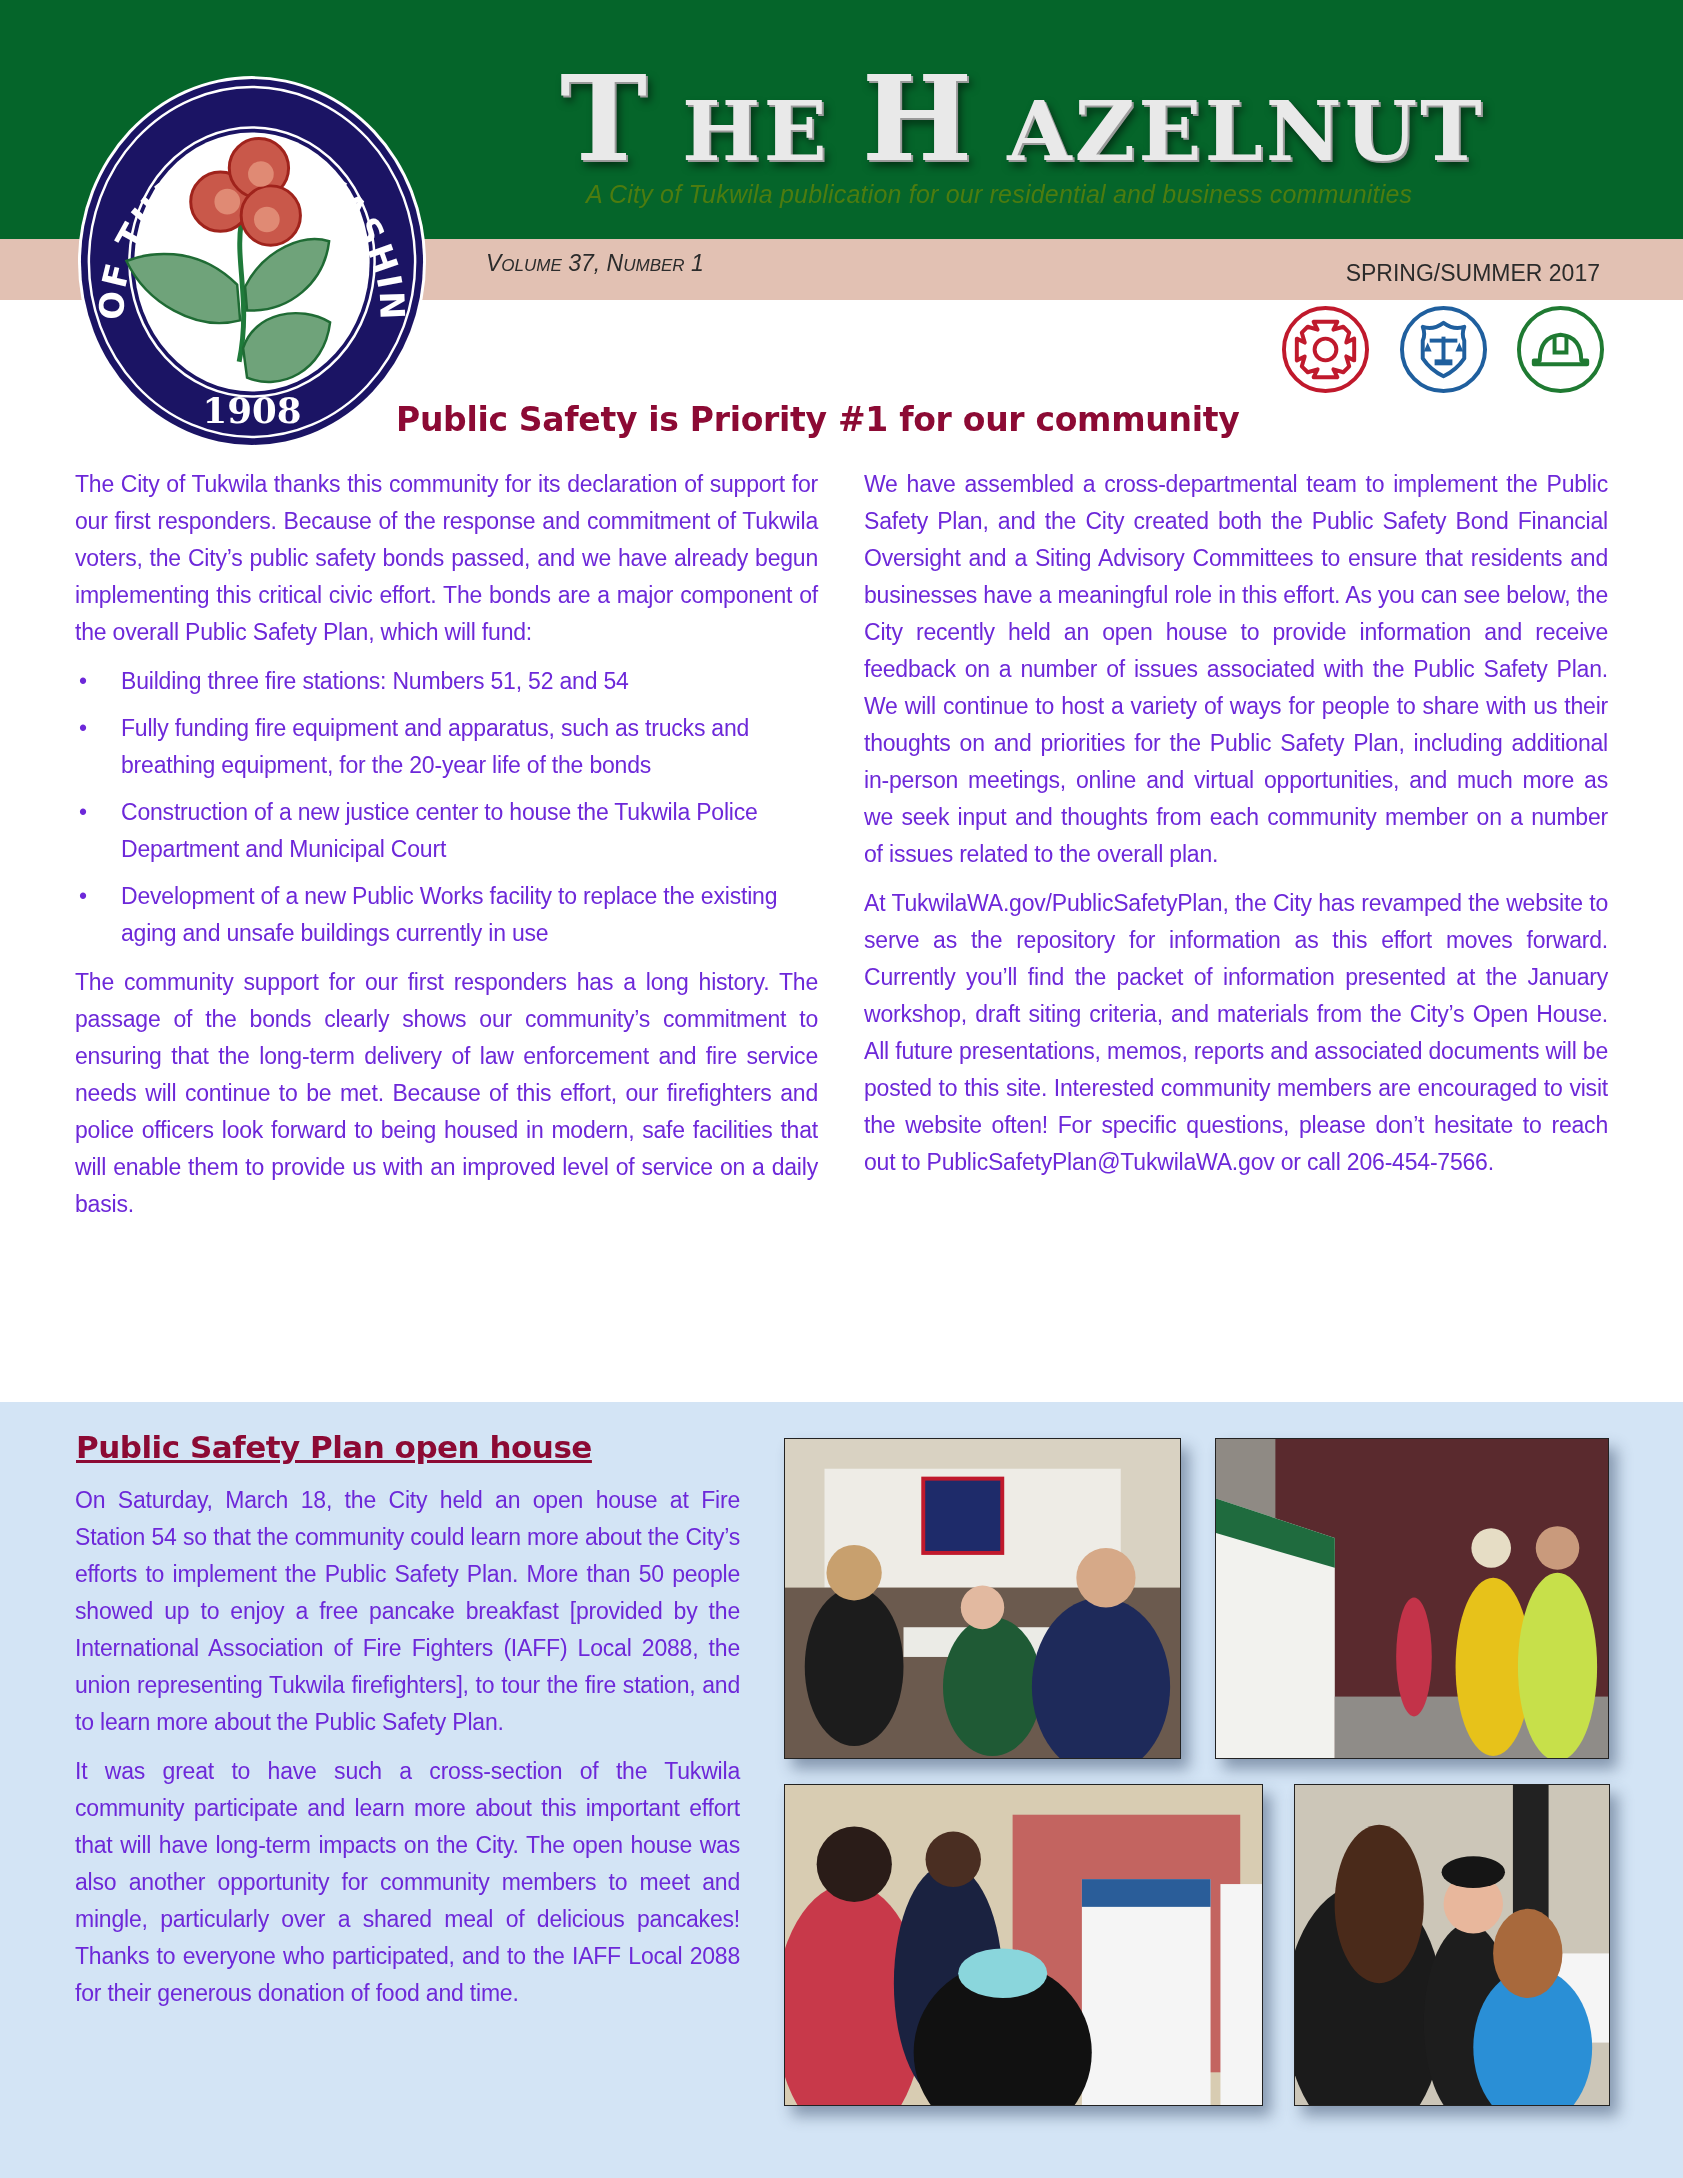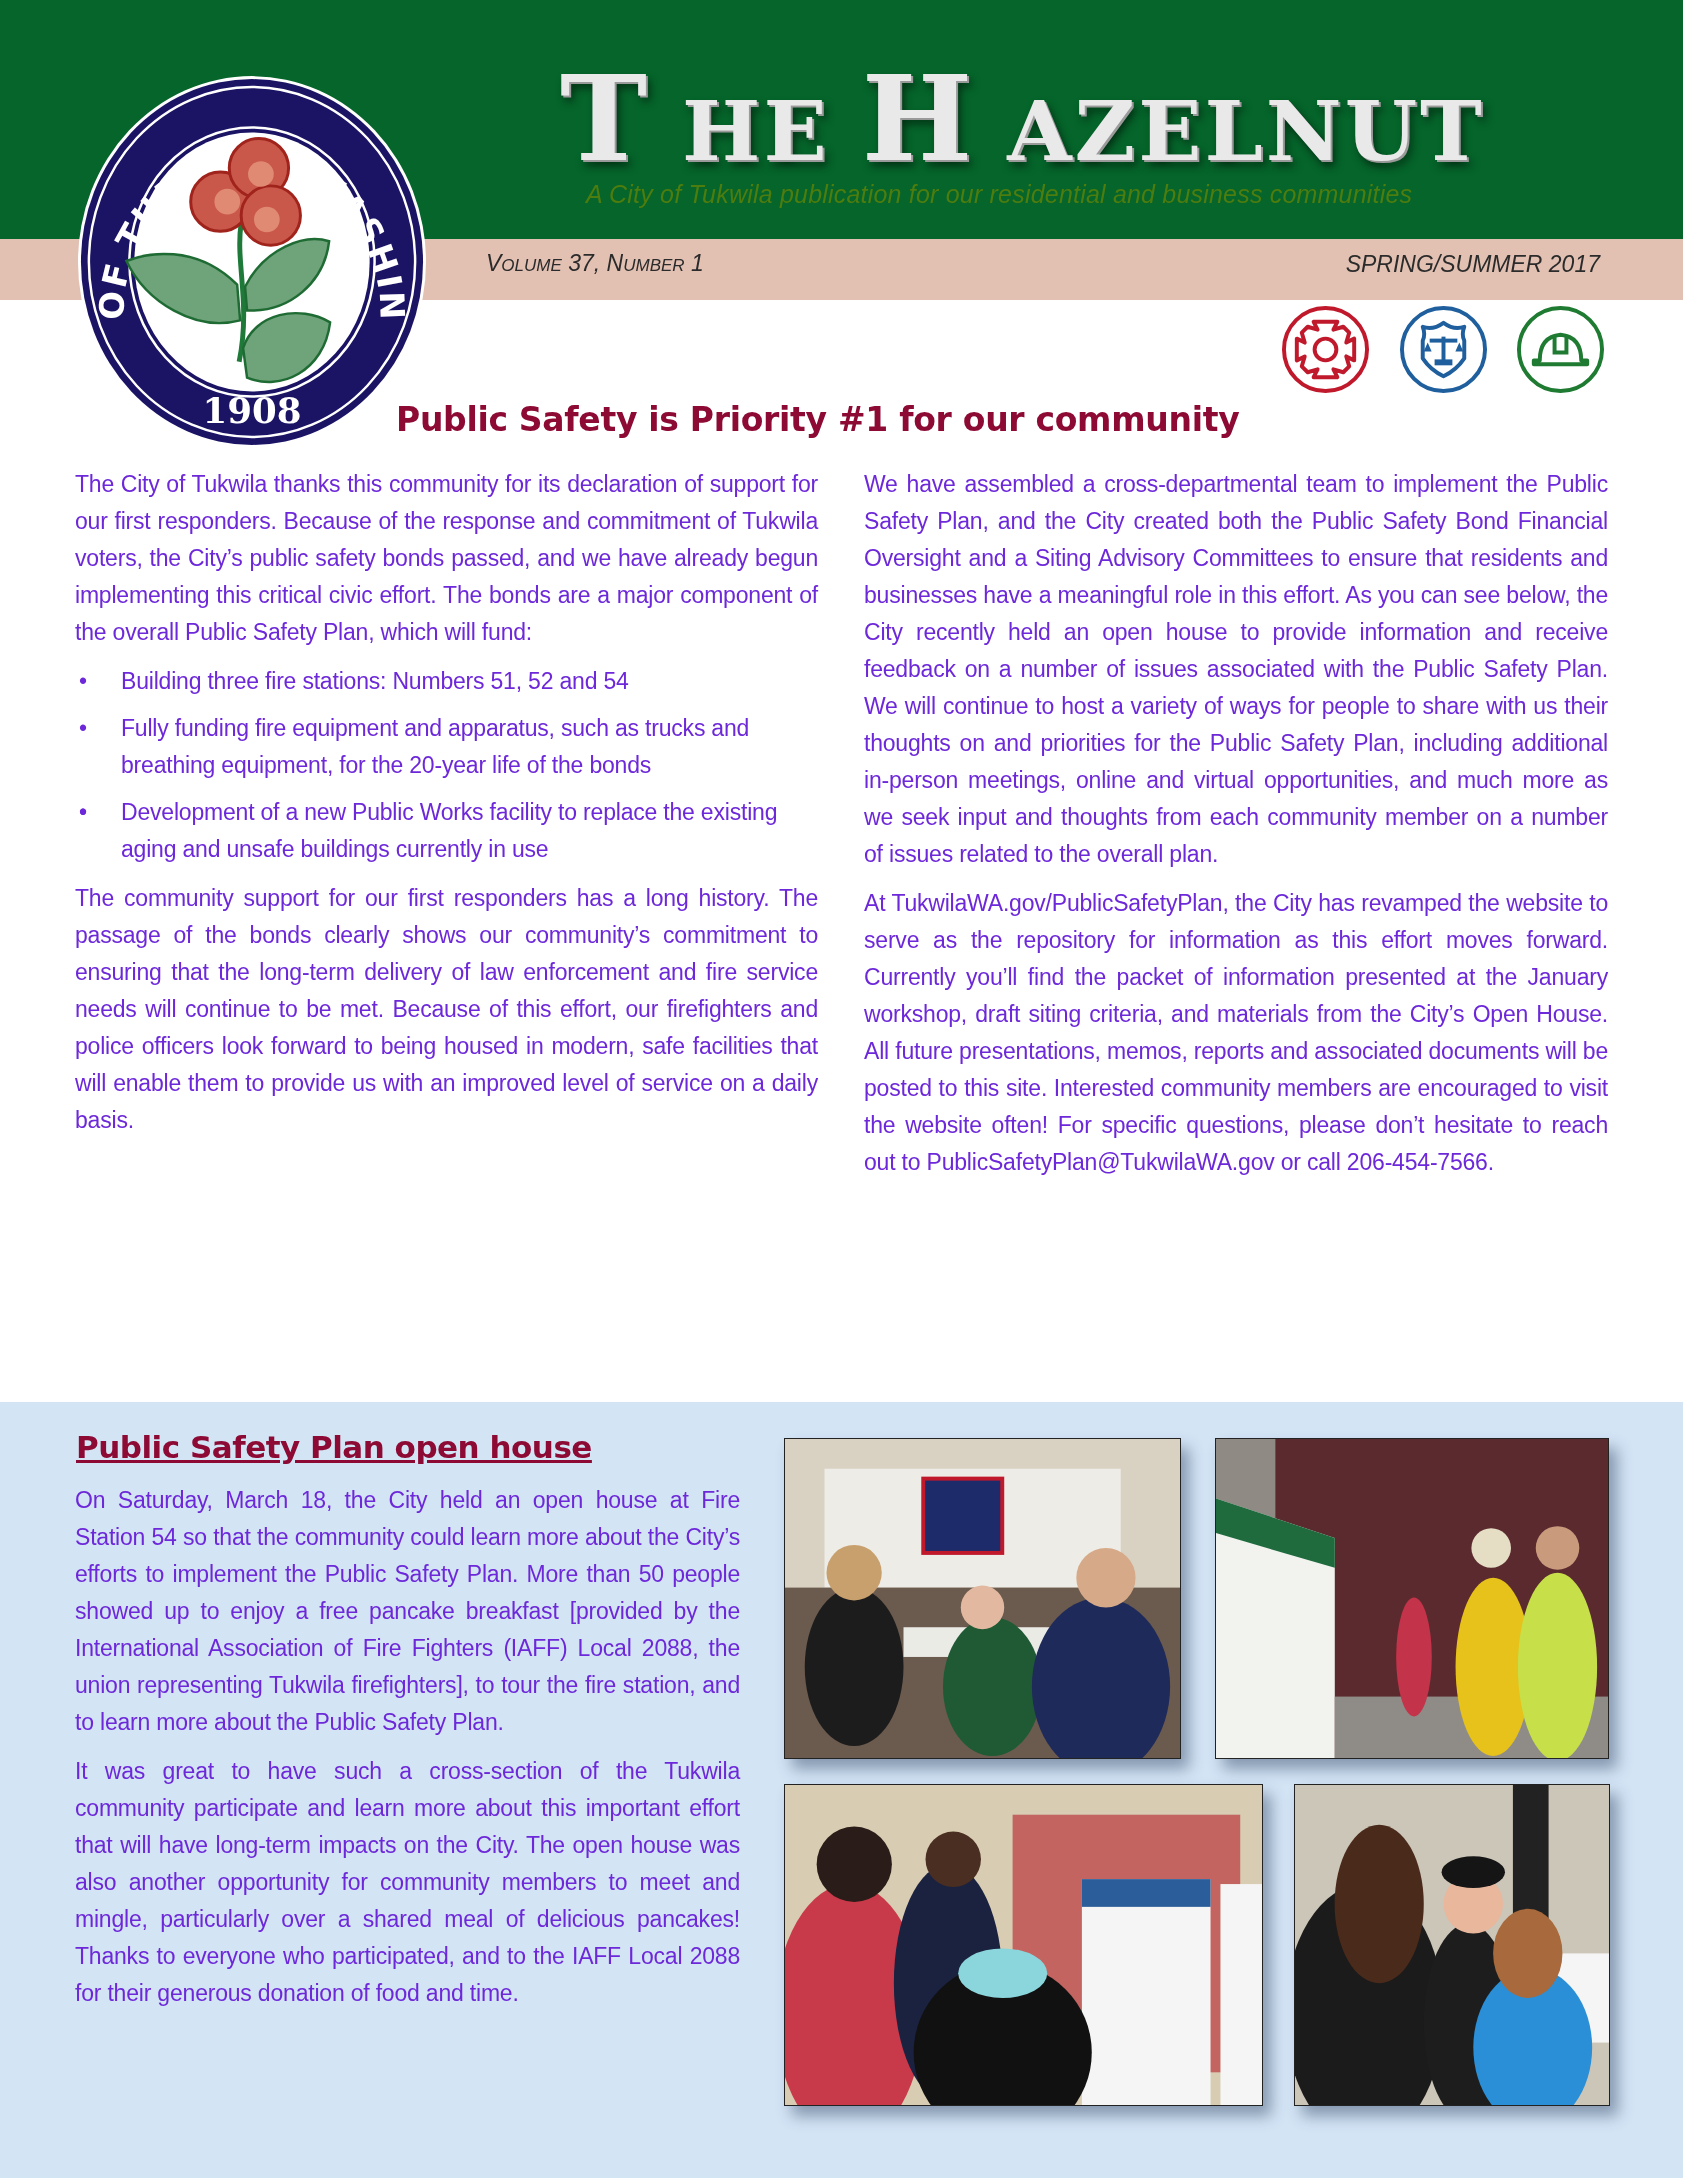--- a/index.html
+++ b/index.html
@@ -29,22 +29,22 @@
     font-family: Liberation Sans, sans-serif; font-style: italic;
     font-size: 25px; color: #4d7c0f; white-space: nowrap; letter-spacing: 0.2px;
   }
   .volume {
     left: 486px; top: 250px;
     font-family: "Liberation Sans Narrow", "Liberation Sans", sans-serif;
     font-style: italic; font-size: 23px; color: #2b2b2b; white-space: nowrap;
   }
   .volume .sc { font-size: 17px; }
   .season {
-    right: 83px; top: 251px;
-    font-style: italic; font-size: 23px; color: #2b2b2b; white-space: nowrap;
+    right: 83px; top: 260px;
+    font-size: 23px; color: #2b2b2b; white-space: nowrap;
   }
 
   
   .seal { left: 77px; top: 75px; width: 350px; height: 374px; }
 
   
   .dept-icon { top: 305px; width: 89px; height: 89px; }
 
   
   .headline {
@@ -155,21 +155,21 @@
   </svg>
 </div>
 
 <h1 class="abs headline" style="margin:8px">Public Safety is Priority #1 for our community</h1>
 
 <div class="abs col col-left">
   <p>The City of Tukwila thanks this community for its declaration of support for our first responders.  Because of the response and commitment of Tukwila voters, the City’s public safety bonds passed, and we have already begun implementing this critical civic effort.  The bonds are a major component of the overall Public Safety Plan, which will fund:</p>
   <ul class="bullets">
     <li><span class="dot">•</span><span>Building three fire stations:  Numbers 51, 52 and 54</span></li>
     <li><span class="dot">•</span><span>Fully funding fire equipment and apparatus, such as trucks and breathing equipment, for the 20-year life of the bonds</span></li>
-    <li><span class="dot">•</span></li>
+    <li><span class="dot">•</span><span>Construction of a new justice center to house the Tukwila Police Department and Municipal Court</span></li>
     <li><span class="dot">•</span><span>Development of a new Public Works facility to replace the existing aging and unsafe buildings currently in use</span></li>
   </ul>
   <p>The community support for our first responders has a long history. The passage of the bonds clearly shows our community’s commitment to ensuring that the long-term delivery of law enforcement and fire service needs will continue to be met. Because of this effort, our firefighters and police officers look forward to being housed in modern, safe facilities that will enable them to provide us with an improved level of service on a daily basis.</p>
 </div>
 
 <div class="abs col col-right">
   <p>We have assembled a cross-departmental team to implement the Public Safety Plan, and the City created both the Public Safety Bond Financial Oversight and a Siting Advisory Committees to ensure that residents and businesses have a meaningful role in this effort.  As you can see below, the City recently held an open house to provide information and receive feedback on a number of issues associated with the Public Safety Plan.  We will continue to host a variety of ways for people to share with us their thoughts on and priorities for the Public Safety Plan, including additional in-person meetings, online and virtual opportunities, and much more as we seek input and thoughts from each community member on a number of issues related to the overall plan.</p>
   <p>At TukwilaWA.gov/PublicSafetyPlan, the City has revamped the website to serve as the repository for information as this effort moves forward. Currently you’ll find the packet of information presented at the January workshop, draft siting criteria, and materials from the City’s Open House.  All future presentations, memos, reports and associated documents will be posted to this site. Interested community members are encouraged to visit the website often!  For specific questions, please don’t hesitate to reach out to PublicSafetyPlan@TukwilaWA.gov or call 206-454-7566.</p>
 </div>
 

